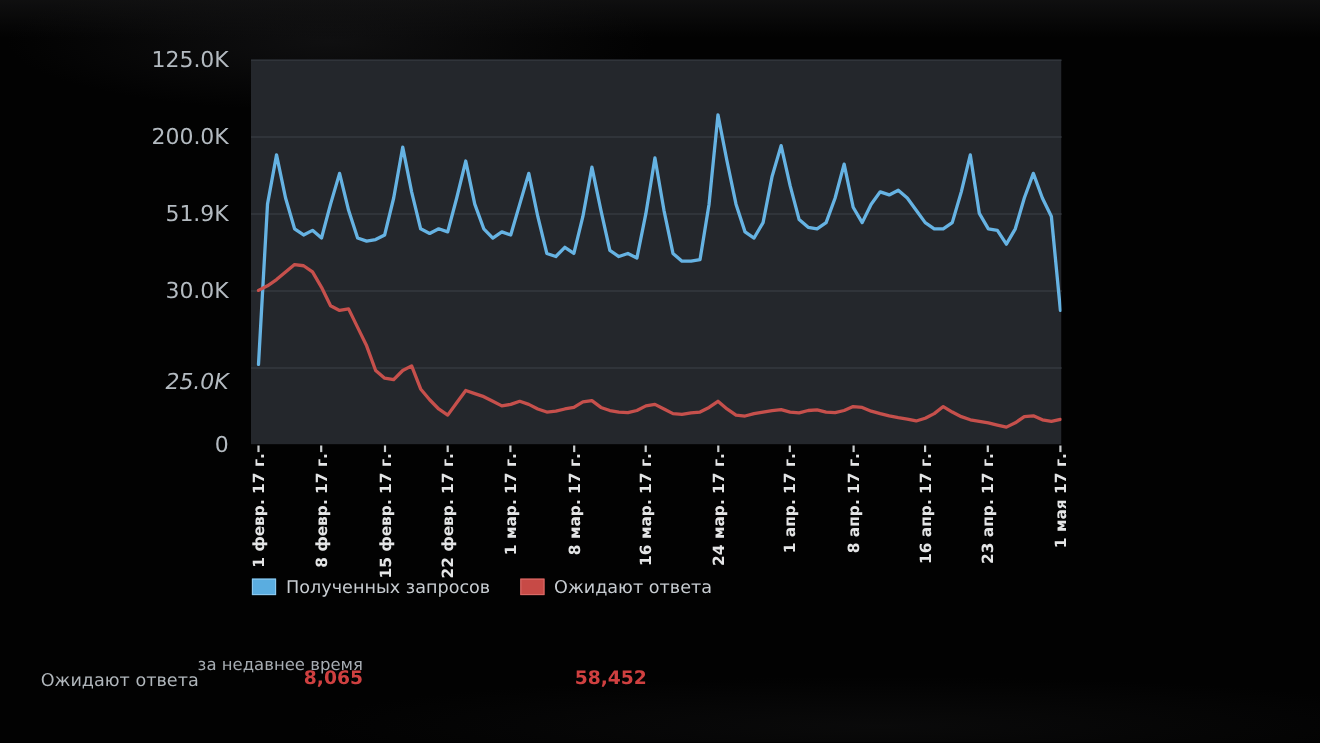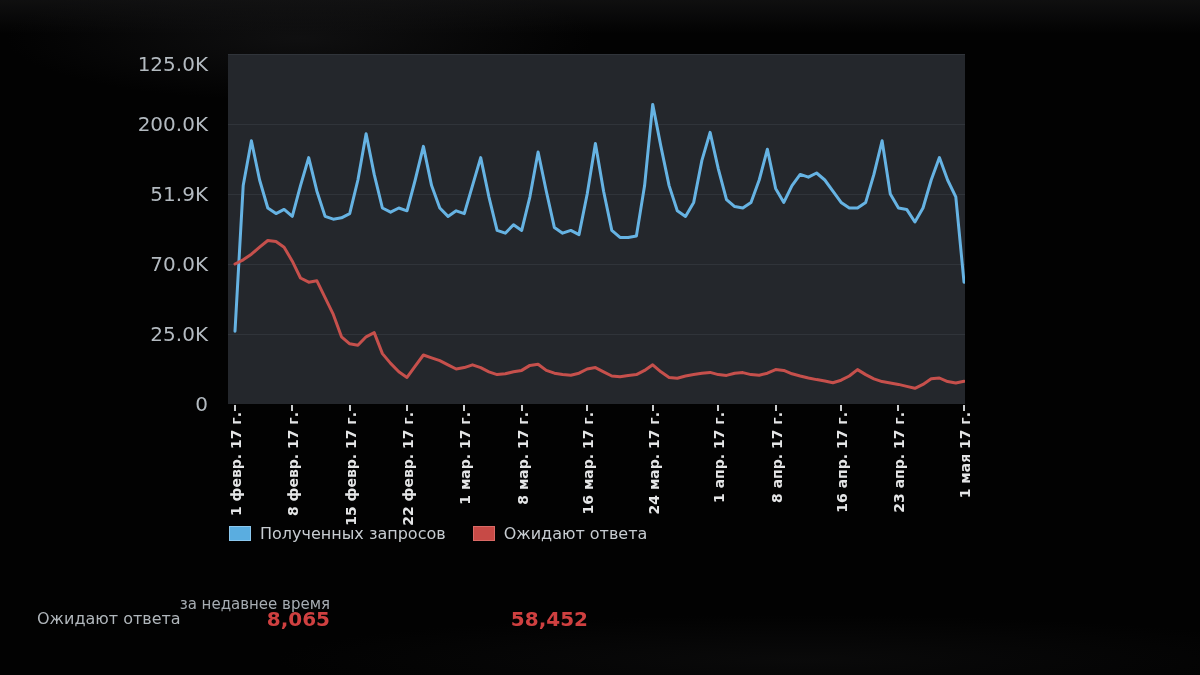--- a/index.html
+++ b/index.html
@@ -34,21 +34,21 @@
   .legend-item { display:flex; align-items:center; gap:9px; }
   .legend-swatch { width:22px; height:15px; border:1px solid transparent; }
   .legend-label { font-size:16px; color:#c7ccd1; }
 
   
   .stats { position:absolute; left:0; top:583px; width:604px; height:50px; }
   .stats .hdr { position:absolute; top:0; font-size:15px; line-height:18px; color:#a6acb2; white-space:nowrap;margin-top:12px; }
   .stats .hdr.recent { right:274px; }
   .stats .hdr.max90  { right:0; }
   .stats .row-label { position:absolute; left:37px; top:26px; font-size:16px; color:#b0b6bb; white-space:nowrap; }
-  .stats .val { position:absolute; top:24px; font-size:20px; font-weight:bold; white-space:nowrap;margin-left:48px; }
+  .stats .val { position:absolute; top:24px; font-size:17px; font-weight:bold; white-space:nowrap;margin-left:48px; }
   .stats .val.recent { right:274px; }
   .stats .val.max90  { right:16px; }
 </style>
 </head>
 <body>
 
 <div class="stage">
 
   <div class="plot">
     <svg viewBox="0 0 737 350" preserveAspectRatio="none">
@@ -58,25 +58,25 @@
         <line x1="0" x2="737" y1="140.5" y2="140.5" stroke="#30343a" stroke-width="1" shape-rendering="crispEdges"></line>
         <line x1="0" x2="737" y1="70.5" y2="70.5" stroke="#30343a" stroke-width="1" shape-rendering="crispEdges"></line>
         <line x1="0" x2="737" y1="0.5" y2="0.5" stroke="#30343a" stroke-width="1" shape-rendering="crispEdges"></line>
         <polyline points="7.0,277.2 15.2,131.6 23.4,86.8 31.6,126.0 39.8,154.0 48.0,159.6 56.1,155.4 64.3,162.4 72.5,131.6 80.7,103.6 88.9,137.2 97.1,162.4 105.3,165.2 113.5,163.8 121.7,159.6 129.9,126.0 138.1,79.8 146.2,120.4 154.4,154.0 162.6,158.2 170.8,154.0 179.0,156.8 187.2,126.0 195.4,92.4 203.6,131.6 211.8,154.0 220.0,162.4 228.2,156.8 236.3,159.6 244.5,131.6 252.7,103.6 260.9,142.8 269.1,176.4 277.3,179.2 285.5,170.8 293.7,176.4 301.9,142.8 310.1,98.0 318.3,137.2 326.4,173.6 334.6,179.2 342.8,176.4 351.0,180.6 359.2,140.0 367.4,89.6 375.6,137.2 383.8,176.4 392.0,183.4 400.2,183.4 408.4,182.0 416.6,131.6 424.7,50.4 432.9,92.4 441.1,131.6 449.3,156.8 457.5,162.4 465.7,148.4 473.9,106.4 482.1,78.4 490.3,114.8 498.5,145.6 506.7,152.6 514.8,154.0 523.0,148.4 531.2,126.0 539.4,95.2 547.6,134.4 555.8,148.4 564.0,131.6 572.2,120.4 580.4,123.2 588.6,119.0 596.8,126.0 604.9,137.2 613.1,148.4 621.3,154.0 629.5,154.0 637.7,148.4 645.9,120.4 654.1,86.8 662.3,140.0 670.5,154.0 678.7,155.4 686.9,168.0 695.0,154.0 703.2,126.0 711.4,103.6 719.6,126.0 727.8,142.8 736.0,228.2" fill="none" stroke="#66b3e3" stroke-width="3" stroke-linejoin="round" stroke-linecap="round"></polyline>
         <polyline points="7.0,210.0 15.2,205.8 23.4,200.2 31.6,193.2 39.8,186.5 48.0,187.6 56.1,193.2 64.3,207.2 72.5,224.0 80.7,228.2 88.9,226.8 97.1,243.6 105.3,260.4 113.5,282.8 121.7,289.8 129.9,291.2 138.1,282.8 146.2,278.6 154.4,299.6 162.6,309.4 170.8,317.8 179.0,323.4 187.2,312.2 195.4,301.0 203.6,303.8 211.8,306.6 220.0,310.8 228.2,315.0 236.3,313.6 244.5,310.8 252.7,313.6 260.9,317.8 269.1,320.6 277.3,319.8 285.5,317.8 293.7,316.4 301.9,311.4 310.1,310.2 318.3,316.4 326.4,319.2 334.6,320.6 342.8,321.2 351.0,319.2 359.2,315.0 367.4,313.6 375.6,317.8 383.8,322.0 392.0,322.8 400.2,321.4 408.4,320.6 416.6,316.4 424.7,310.8 432.9,317.8 441.1,323.4 449.3,324.2 457.5,322.0 465.7,320.6 473.9,319.2 482.1,318.4 490.3,320.6 498.5,321.4 506.7,319.2 514.8,318.6 523.0,320.6 531.2,321.2 539.4,319.2 547.6,315.6 555.8,316.4 564.0,319.8 572.2,322.0 580.4,324.0 588.6,325.6 596.8,327.0 604.9,328.7 613.1,326.2 621.3,322.0 629.5,315.6 637.7,320.6 645.9,324.8 654.1,327.6 662.3,329.0 670.5,330.4 678.7,332.4 686.9,334.3 695.0,330.4 703.2,324.8 711.4,324.0 719.6,327.6 727.8,329.0 736.0,327.3" fill="none" stroke="#c6504c" stroke-width="3" stroke-linejoin="round" stroke-linecap="round"></polyline>
       </svg>
   </div>
 
   <div>
       <div class="y-label" style="top: 392px;">0</div>
-      <div class="y-label" style="top: 322px;">25.0K</div>
-      <div class="y-label" style="top: 252px;">70.0K</div>
+      <div class="y-label" style="top: 335px; font-style: italic;">25.0K</div>
+      <div class="y-label" style="top: 252px;">30.0K</div>
       <div class="y-label" style="top: 182px;">51.9K</div>
       <div class="y-label" style="top: 112px;">200.0K</div>
-      <div class="y-label" style="top: 52px;">125.0K</div>
+      <div class="y-label" style="top: 42px;">125.0K</div>
     </div>
   <div>
       <div class="x-tick" style="left: 234px;"></div>
       <div class="x-label" style="left: 227px; top: 527px;">1 февр. 17 г.</div>
       <div class="x-tick" style="left: 291.337px;"></div>
       <div class="x-label" style="left: 284.337px; top: 527px;">8 февр. 17 г.</div>
       <div class="x-tick" style="left: 348.674px;"></div>
       <div class="x-label" style="left: 341.674px; top: 527px;">15 февр. 17 г.</div>
       <div class="x-tick" style="left: 406.011px;"></div>
       <div class="x-label" style="left: 399.011px; top: 527px;">22 февр. 17 г.</div>

